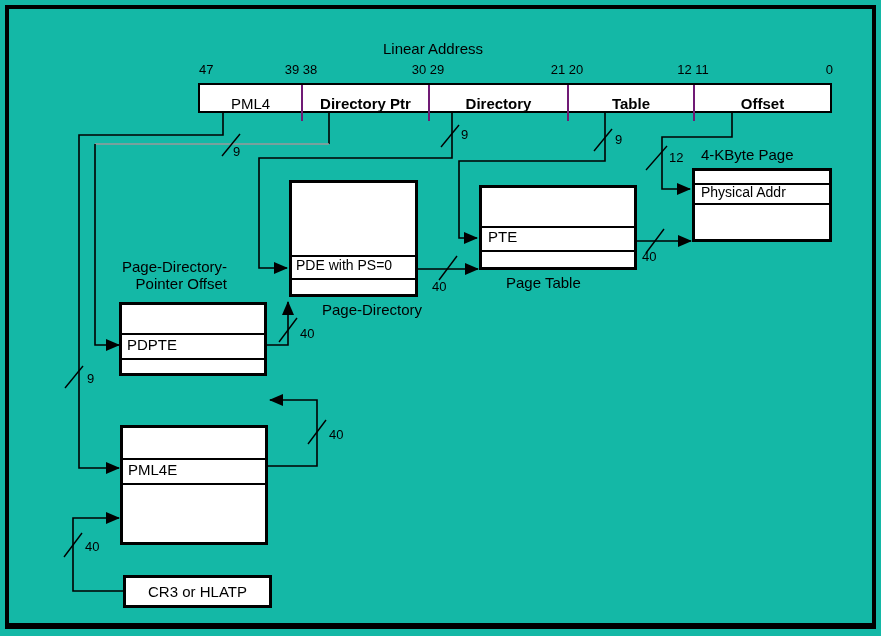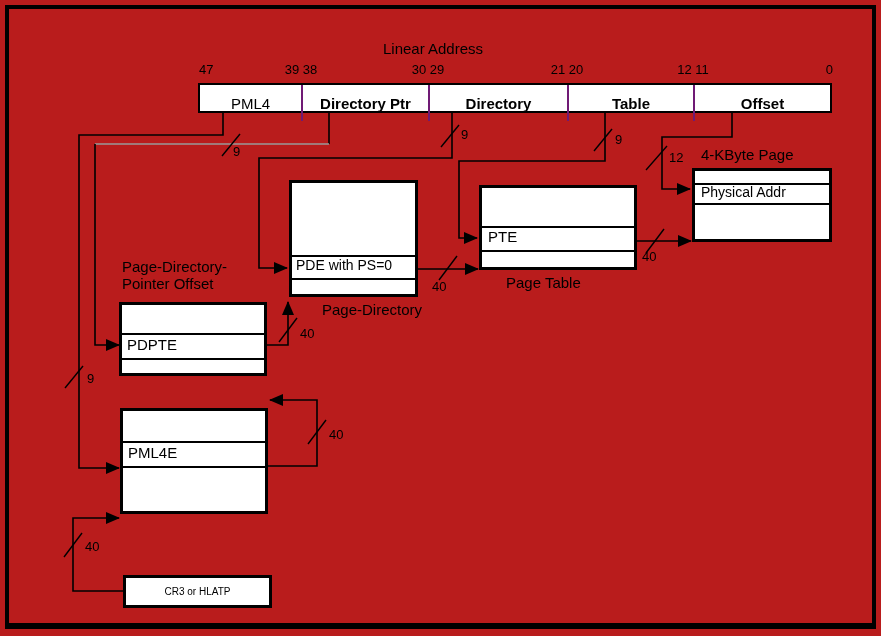--- a/index.html
+++ b/index.html
@@ -1,19 +1,20 @@
 <!DOCTYPE html>
 <html><head>
 <meta charset="utf-8">
 <style>
   html,body { margin:0; padding:0; background:#ffffff; }
   #stage {
-    position:relative; width:881px; height:636px; background:#b91c1c;
+    position:relative; width:881px; height:636px; background:#14b8a6;
     font-family:"Liberation Sans", sans-serif; color:#000;
     overflow:hidden;
+    text-align:right;
   }
   #frame {
     position:absolute; left:5px; top:5px; width:871px; height:624px;
     border:4px solid #000; border-bottom-width:6px; box-sizing:border-box;
   }
   .t { position:absolute; white-space:nowrap; }
   .title { font-size:15px; transform:translateX(-50%); }
   .bit { font-size:13px; }
   .bit.c { transform:translateX(-50%); }
   .bit.r { transform:translateX(-100%); }
@@ -34,21 +35,21 @@
   .tbox {
     position:absolute; border:3px solid #000; box-sizing:border-box;
     background:#fff;
   }
   .rline { position:absolute; left:0; right:0; height:2px; background:#000; }
   .entry { position:absolute; font-size:15px; white-space:nowrap; }
   .entry.small { font-size:14px; }
   #cr3box {
     position:absolute; left:123px; top:575px; width:149px; height:33px;
     border:3px solid #000; box-sizing:border-box; display:flex;
-    align-items:center; justify-content:center; font-size:10px; background:#fff;
+    align-items:center; justify-content:center; font-size:15px; background:#fff;
   }
   svg#wires { position:absolute; left:0; top:0; }
   svg#wires path, svg#wires line { fill:none; stroke:#000; stroke-width:1.6; }
   svg#wires path.hairline { stroke:#9a9a9a; stroke-width:1.5; }
   svg#wires line.slash { stroke-width:1.4; }
 </style>
 </head>
 <body>
 
 <div id="stage">
@@ -115,21 +116,21 @@
   <div class="t caption" style="left:122px; top:258px;">
     <div>Page-Directory-</div>
     <div>Pointer Offset</div>
   </div>
   <div class="tbox" style="left:119px; top:302px; width:148px; height:74px;">
     <div class="rline" style="top:28px;"></div>
     <div class="rline" style="top:53px;"></div>
     <div class="entry" style="left:5px; top:31px;">PDPTE</div>
   </div>
 
-  <div class="tbox" style="left:120px; top:408px; width:148px; height:106px;">
+  <div class="tbox" style="left:120px; top:425px; width:148px; height:120px;">
     <div class="rline" style="top:30px;"></div>
     <div class="rline" style="top:55px;"></div>
     <div class="entry" style="left:5px; top:33px;">PML4E</div>
   </div>
 
   <div class="tbox" style="left:289px; top:180px; width:129px; height:117px;">
     <div class="rline" style="top:72px;"></div>
     <div class="rline" style="top:95px;"></div>
     <div class="entry small" style="left:4px; top:74px;">PDE with PS=0</div>
   </div>

